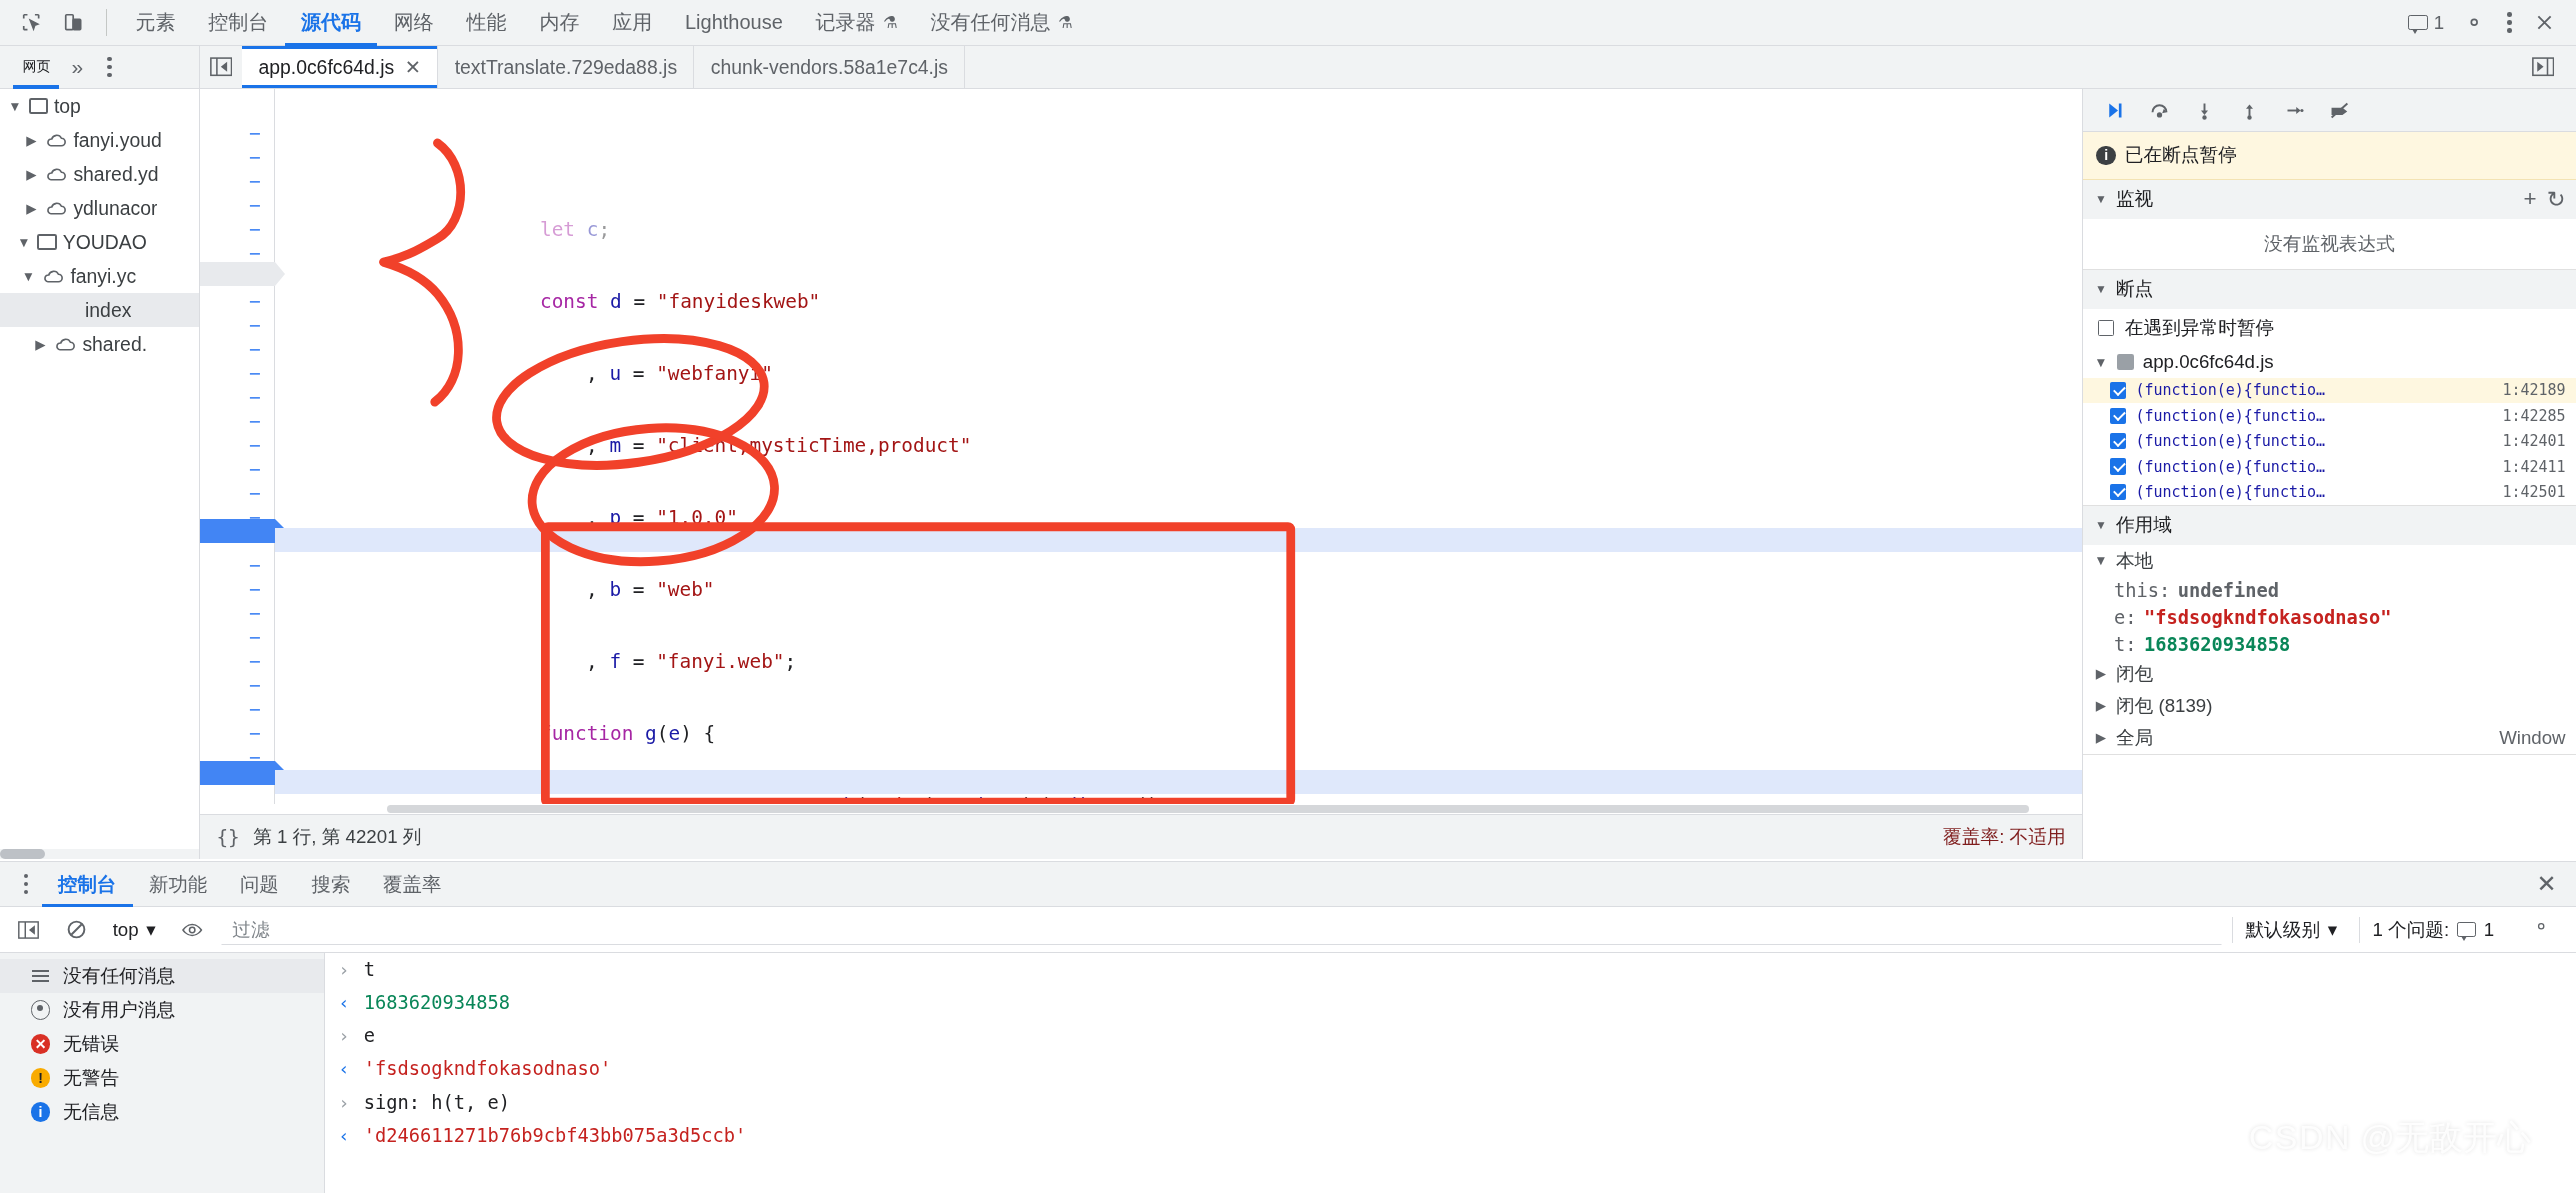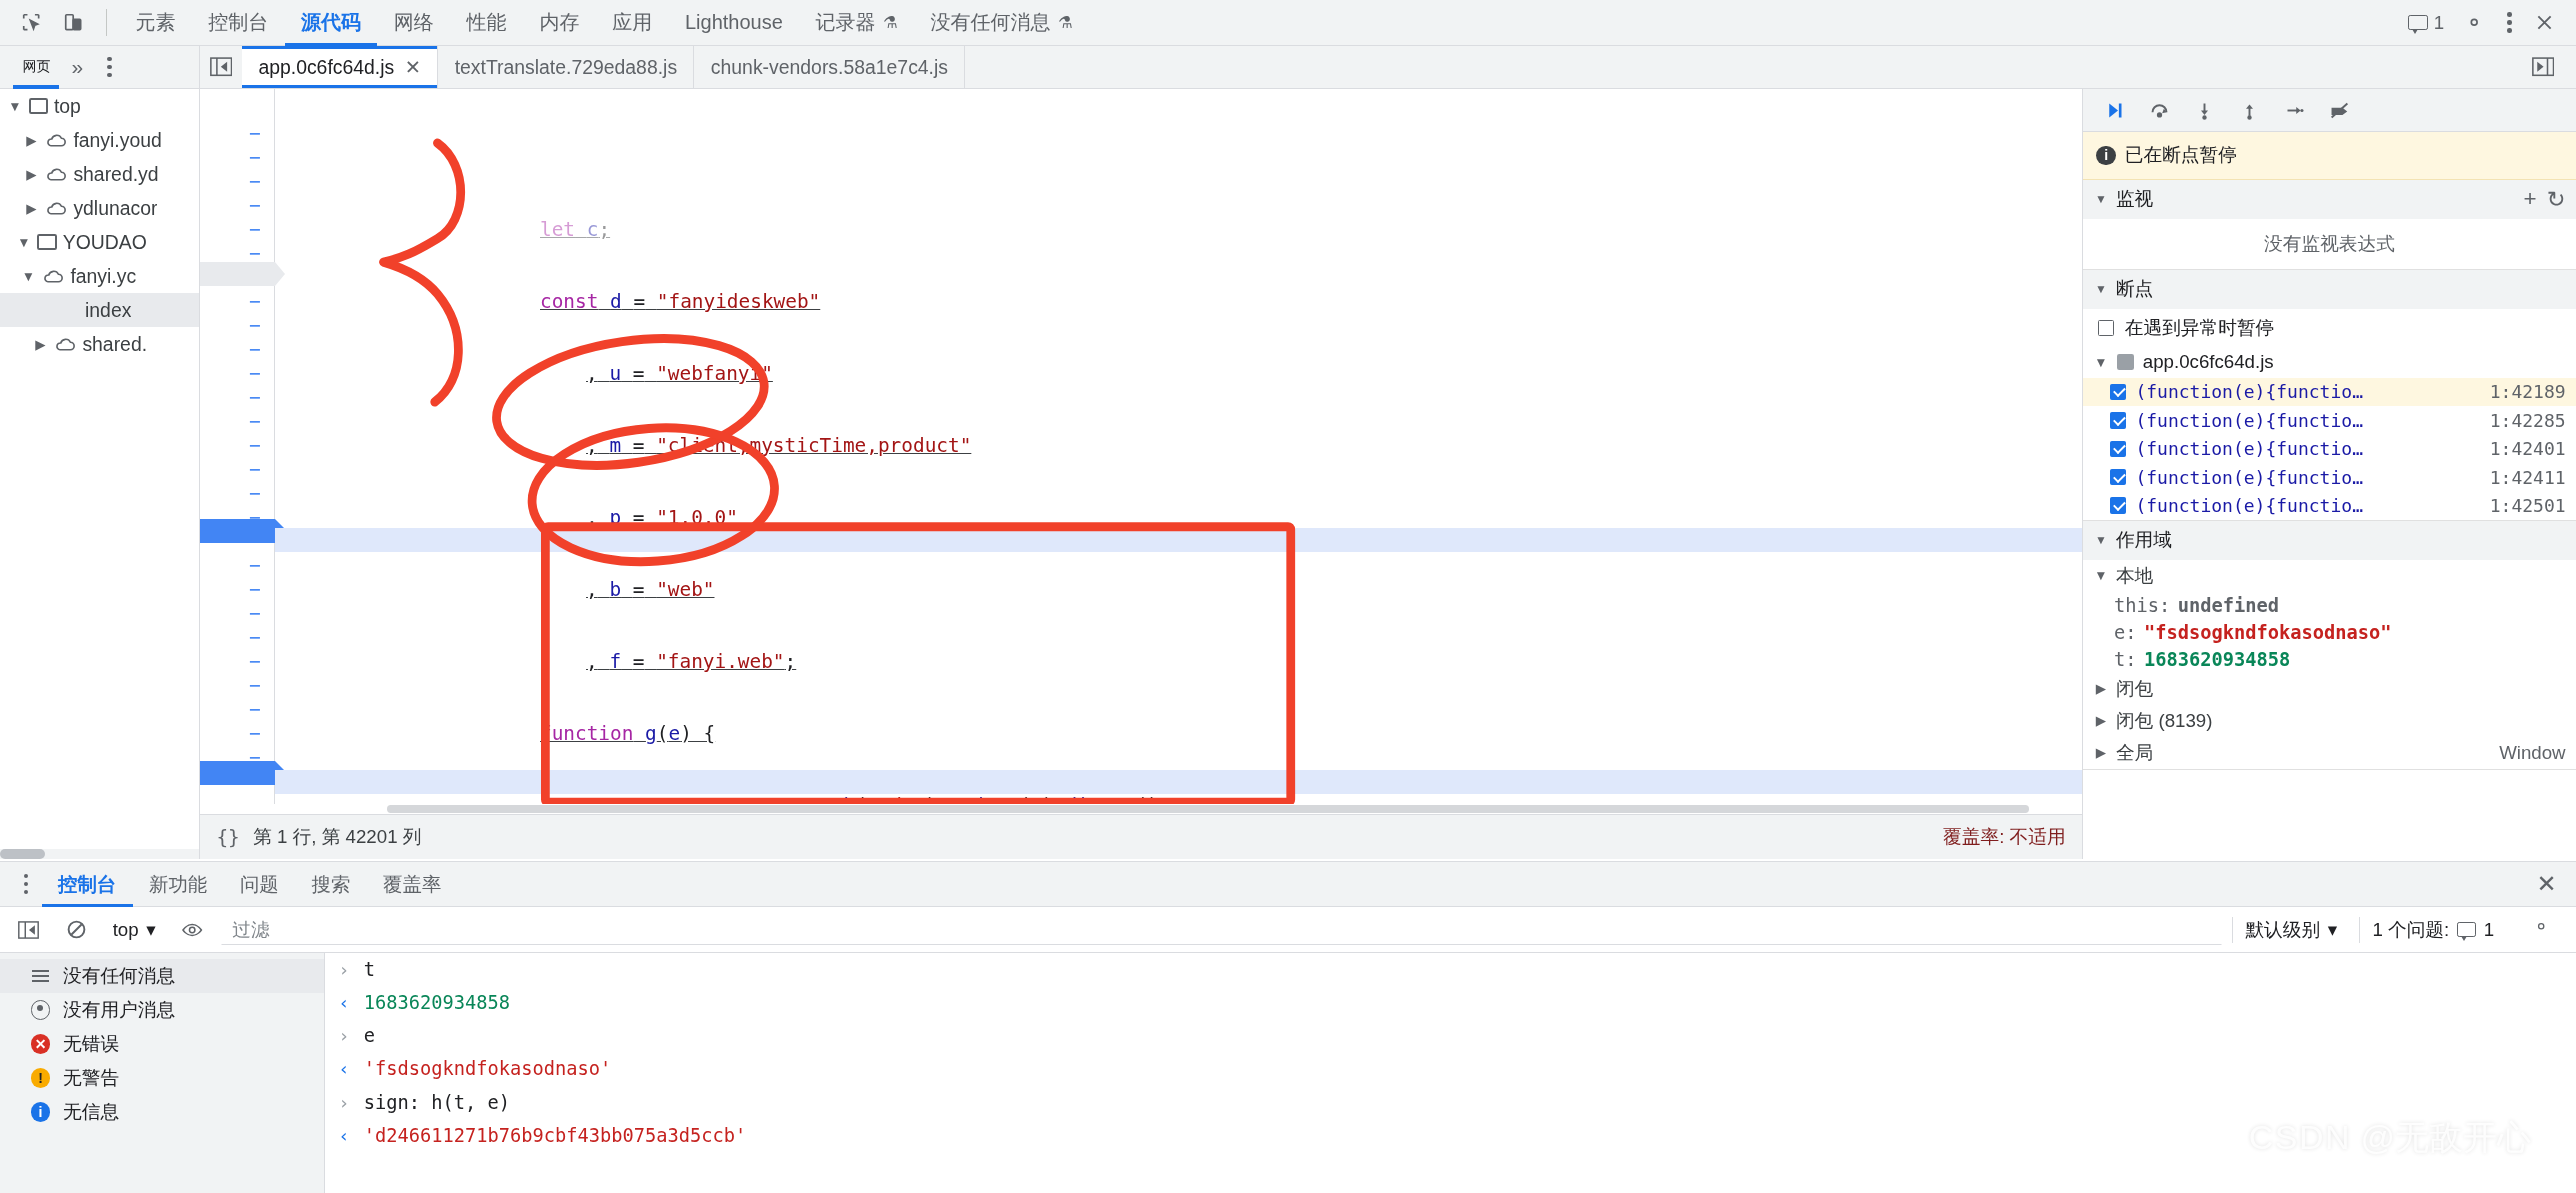--- a/index.html
+++ b/index.html
@@ -125,21 +125,21 @@
     width: 75px; background:#fff; border-right:0.7px solid #dadce0;
     padding-top: 9px; flex:none;
   }
   .gline{height:24px; display:flex; align-items:center; justify-content:flex-end; padding-right:13.4px;}
   .gdash{color:#4285f4; font-family:"DejaVu Sans Mono",monospace; font-size:19.4px; line-height:1;}
   #code-text {
     flex:1; padding-top:9px; position:relative; overflow:hidden;
     font-family:"DejaVu Sans Mono", monospace; font-size:19.4px; line-height:24px;
     white-space:pre;
   }
-  .cl { height:24px; padding-left: 172px; position:relative;text-decoration:underline;}
+  .cl { height:24px; padding-left: 172px; position:relative;}
   .kw{color:#a626a4;}
   .var{color:#1a1aa6;}
   .str{color:#a31515;}
   .pun{color:#202124;}
   .num{color:#098658;}
   #exec-marker{
     position:absolute; left:0; width:75px; height:24px; background:#4285f4;
   }
   #exec-marker::after{
     content:""; position:absolute; right:-12px; top:0;
@@ -189,21 +189,21 @@
   .dbg-head .tri{font-size:12px;}
   .dbg-head .hd-actions{margin-left:auto;display:flex;gap:10.4px;align-items:center;color:#5f6368;font-size:22.4px;}
   .dbg-empty{padding:12px; text-align:center; color:#5f6368; font-size:18.7px;}
   .cb-row{display:flex;align-items:center;gap:10.4px;padding:6px 15px;font-size:18.7px;color:#202124;}
   .cb{width:16.4px;height:16.4px;border:1.5px solid #5f6368;border-radius:1.5px;background:#fff;flex:none;}
   .cb.checked{background:#1a73e8;border-color:#1a73e8;position:relative;}
   .cb.checked::after{content:"";position:absolute;left:4.5px;top:0.7px;width:4.5px;height:9px;
     border:solid #fff;border-width:0 2.2px 2.2px 0;transform:rotate(45deg);}
   .bp-file{display:flex;align-items:center;gap:9px;padding:4.5px 10.4px;font-size:18.7px;color:#202124;}
   .bp-fileicon{width:16.4px;height:16.4px;background:#9aa0a6;border-radius:2.2px;flex:none;}
-  .bp-item{display:flex;align-items:center;gap:9px;padding:3.7px 10.4px 3.7px 27px;font-size:18px;}
+  .bp-item{display:flex;align-items:center;gap:9px;padding:3.7px 10.4px 3.7px 27px;font-size:15px;}
   .bp-item.sel{background:#fef7e0;}
   .bp-text{color:#1a1aa6;font-family:"DejaVu Sans Mono",monospace;overflow:hidden;white-space:nowrap;text-overflow:ellipsis;flex:1;}
   .bp-loc{color:#5f6368;font-family:"DejaVu Sans Mono",monospace;flex:none;}
   .scope-row{display:flex;align-items:center;gap:7.5px;padding:3px 10.4px;font-size:18.7px;}
   .scope-row .tri{flex:none;}
   .sc-name{color:#5f6368;font-family:"DejaVu Sans Mono",monospace;}
   .sc-val{font-family:"DejaVu Sans Mono",monospace;font-weight:bold;}
   .sc-val.str{color:#c5221f;}
   .sc-val.num{color:#098658;}
   .sc-val.undef{color:#5f6368;}

